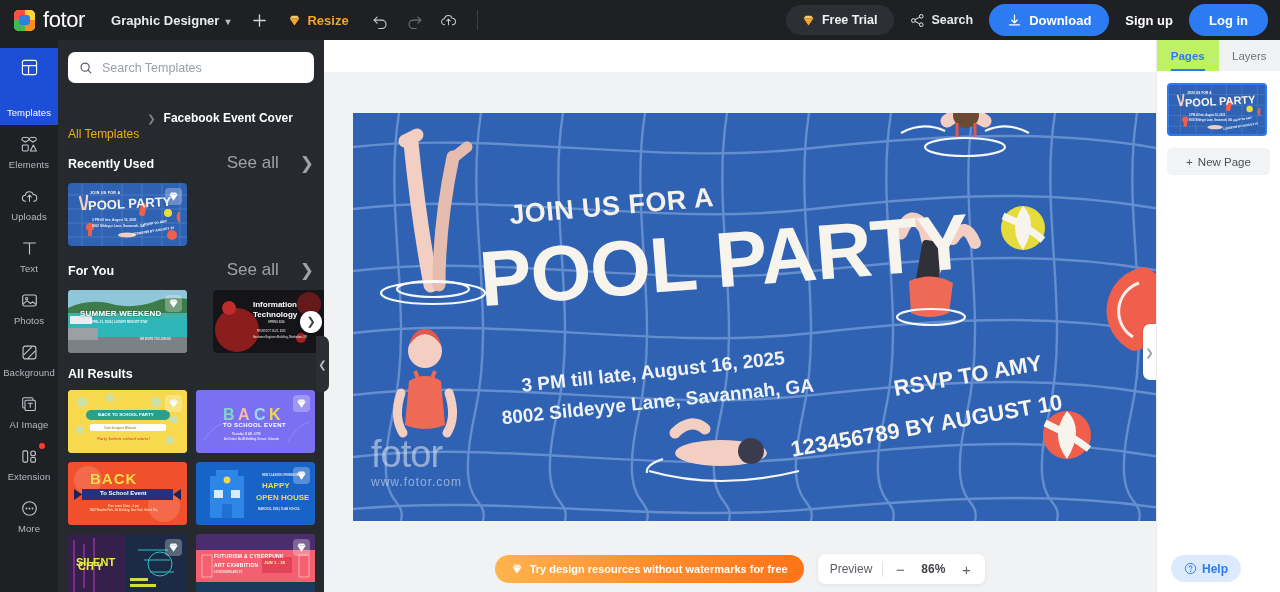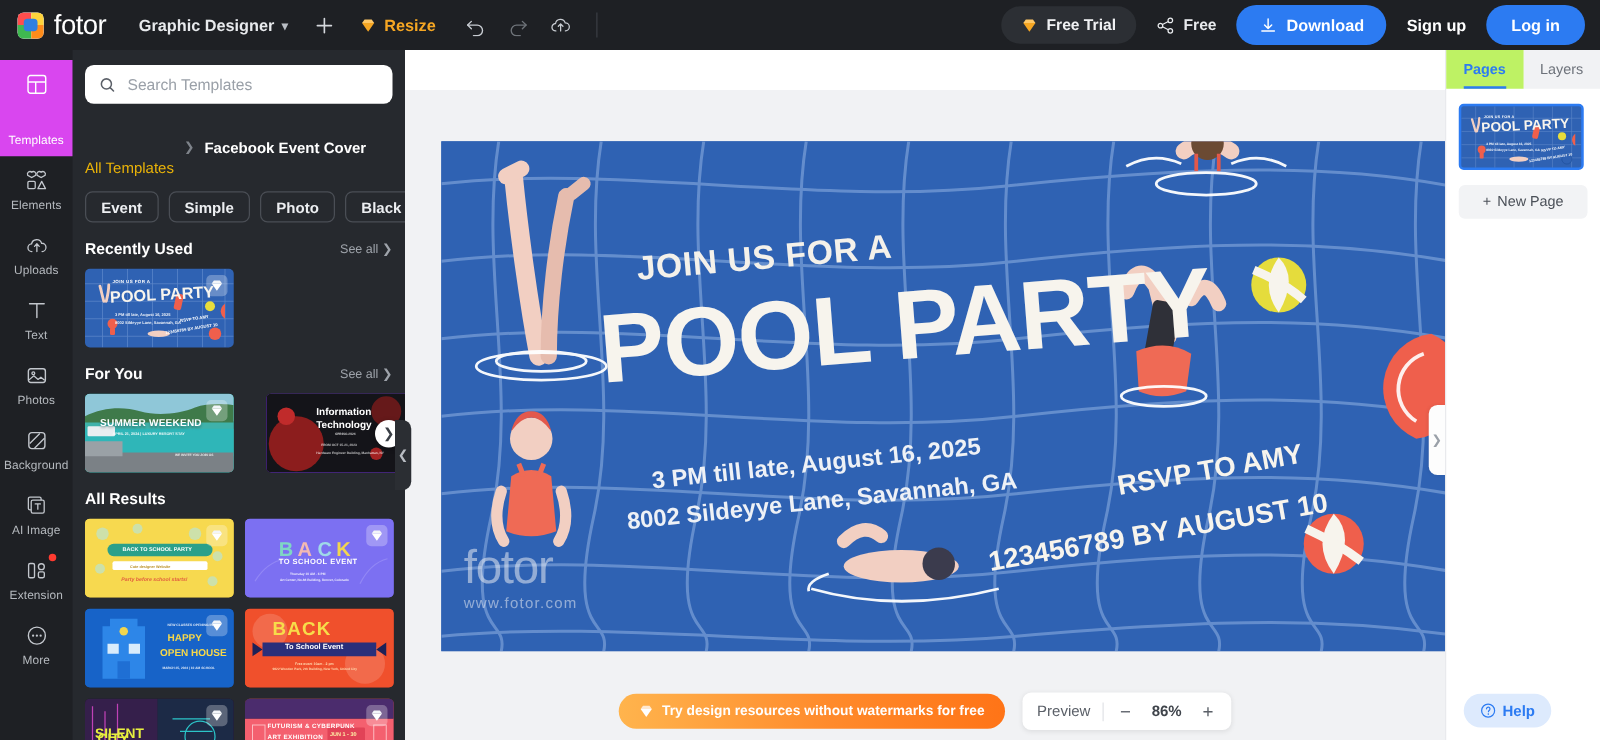--- a/index.html
+++ b/index.html
@@ -76,21 +76,21 @@
   
   .rail {
     width: 58px; flex: 0 0 58px; background:#1e2024;
     display:flex; flex-direction:column; align-items:center;
     padding-top: 8px; position: relative; z-index: 20;
   }
   .rail-item {
     width: 58px; padding: 9px 0 7px; display:flex; flex-direction:column;
     align-items:center; gap:5px; cursor:pointer; position: relative;
   }
-  .rail-item.active { background:#d946ef;gap:30px; }
+  .rail-item.active { background:#1d4ed8;gap:30px; }
   .rail-item .gl { color:#c3c7cd; line-height: 1; display:flex; align-items:center; justify-content:center; height:20px;}
   .rail-item.active .gl, .rail-item.active .lbl { color:#ffffff; }
   .rail-item .lbl { color:#b6babf; font-size:9.5px; letter-spacing:0.1px; }
   .rail-dot { position:absolute; top:6px; right:13px; width:6px; height:6px; border-radius:50%; background:#ff3b30; }
 
   
   .panel {
     width: 266px; flex: 0 0 266px; background:#26292e; position: relative;
     overflow: hidden; z-index: 15;
   }
@@ -111,21 +111,21 @@
   .crumbs .c2 { color:#fff; font-weight:700; }
 
   .chips { display:flex; gap:8px; margin-bottom: 14px; }
   .chip {
     border:1px solid #4a4e55; border-radius:6px; height:25px; padding: 0 12px;
     display:flex; align-items:center; color:#eceef1; font-size:12px; font-weight:700; cursor:pointer;
   }
 
   .sec-head { display:flex; align-items:center; justify-content:space-between; margin-bottom: 9px; }
   .sec-title { color:#fff; font-size:12.5px; font-weight:700; }
-  .see-all { color:#9ea3aa; font-size:10px; cursor:pointer; display:flex; align-items:center; gap:3px; }
+  .see-all { color:#9ea3aa; font-size:17px; cursor:pointer; display:flex; gap:21px; }
 
   .thumb-row { display:flex; gap:9px; margin-bottom: 14px; position: relative; }
   .thumb {
     width: 119px; height: 63px; border-radius:4px; overflow:hidden; position:relative;
     cursor:pointer; flex: 0 0 119px;
   }
   .fav {
     position:absolute; top:5px; right:5px; width:17px; height:17px; border-radius:4px;
     background:rgba(255,255,255,0.28); display:flex; align-items:center; justify-content:center;
   }
@@ -323,21 +323,21 @@
           </svg>
         <span>Free Trial</span>
       </div>
       <div class="share-btn">
         <svg width="15" height="15" viewBox="0 0 18 18" fill="none">
             <circle cx="13.5" cy="4" r="2.2" stroke="currentColor" stroke-width="1.2"></circle>
             <circle cx="13.5" cy="14" r="2.2" stroke="currentColor" stroke-width="1.2"></circle>
             <circle cx="4" cy="9" r="2.2" stroke="currentColor" stroke-width="1.2"></circle>
             <path d="M6 7.9l5.6-2.9M6 10.1l5.6 2.9" stroke="currentColor" stroke-width="1.2"></path>
           </svg>
-        <span>Free</span>
+        <span>Search</span>
       </div>
       <div class="download-btn">
         <svg width="15" height="15" viewBox="0 0 18 18" fill="none">
             <path d="M9 2.5v9M5.6 8.4L9 11.8l3.4-3.4" stroke="#fff" stroke-width="1.4" stroke-linecap="round" stroke-linejoin="round"></path>
             <path d="M3 14.2h12" stroke="#fff" stroke-width="1.4" stroke-linecap="round"></path>
           </svg>
         <span>Download</span>
       </div>
       <div class="signup-btn">Sign up</div>
       <div class="login-btn">Log in</div>
@@ -447,26 +447,20 @@
             </svg>
           <input value="" placeholder="Search Templates" style="">
         </div>
 
         <div class="crumbs">
           <span class="c1">All Templates</span>
           <span class="sep">❯</span>
           <span class="c2">Facebook Event Cover</span>
         </div>
 
-        <div class="chips">
-          <div class="chip">Event</div>
-          <div class="chip">Simple</div>
-          <div class="chip">Photo</div>
-          <div class="chip">Black</div>
-        </div>
 
         <div class="sec-head">
           <span class="sec-title">Recently Used</span>
           <span class="see-all">
             <span>See all</span>
             <span>❯</span>
           </span>
         </div>
         <div class="thumb-row">
           <div class="thumb" style="background:#2f62b3;">
@@ -590,56 +584,56 @@
             <span class="tt" style="left:36px; top:43px; font-size:2.6px; opacity:.85;">Thursday 10 AM - 6 PM</span>
             <span class="tt" style="left:28px; top:48px; font-size:2.6px; opacity:.85;">Art Center, No.88 Building, Denver, Colorado</span>
             <span class="fav">
               <svg viewBox="0 0 16 16">
                   <path d="M2 5.5h12L8 14z" fill="#fff"></path>
                   <path d="M2 5.5L4.5 2h7L14 5.5z" fill="#f3f5f8"></path>
                 </svg>
             </span>
           </div>
 
+          <div class="thumb" style="background:#ef4a2a;">
+            <svg class="tg" viewBox="0 0 119 63" preserveAspectRatio="none">
+              <rect width="119" height="63" fill="#f0502c"></rect>
+              <g fill="#f3miss" opacity=".15">
+                  <circle cx="20" cy="18" r="14" fill="#fff"></circle>
+                  <circle cx="96" cy="44" r="16" fill="#fff"></circle>
+                </g>
+              <path d="M14 27h91v11H14z" fill="#2b2f7a"></path>
+              <path d="M6 27l8 5.5-8 5.5zM113 27l-8 5.5 8 5.5z" fill="#1e2157"></path>
+            </svg>
+            <span class="tt" style="left:22px; top:8px; font-size:15px; font-weight:900; color:#f7dc4a; letter-spacing:1px;">BACK</span>
+            <span class="tt" style="left:32px; top:28px; font-size:6px; color:#fff;">To School Event</span>
+            <span class="tt" style="left:40px; top:42px; font-size:2.8px; color:#ffd9ae;">Free event 10am - 2 pm</span>
+            <span class="tt" style="left:22px; top:47px; font-size:2.6px; color:#ffd9ae;">9822 Wooden Park, 2th Building, New York, United City</span>
+          </div>
+
           <div class="thumb" style="background:#1761c4;">
             <svg class="tg" viewBox="0 0 119 63" preserveAspectRatio="none">
               <rect width="119" height="63" fill="#1763c8"></rect>
               <rect x="14" y="14" width="34" height="42" fill="#2d86e8"></rect>
               <rect x="20" y="8" width="22" height="8" fill="#2d86e8"></rect>
               <circle cx="31" cy="18" r="3.4" fill="#f2d64f"></circle>
               <rect x="18" y="28" width="9" height="8" fill="#d9ecfb"></rect>
               <rect x="35" y="28" width="9" height="8" fill="#d9ecfb"></rect>
               <rect x="26" y="42" width="10" height="14" fill="#1f6fd4"></rect>
             </svg>
             <span class="tt" style="left:66px; top:12px; font-size:2.7px; opacity:.85;">NEW CLASSES OPENING IN</span>
             <span class="tt" style="left:66px; top:19px; font-size:8px; color:#f7d84a;">HAPPY</span>
             <span class="tt" style="left:60px; top:31px; font-size:8px; color:#f7d84a;">OPEN HOUSE</span>
             <span class="tt" style="left:62px; top:46px; font-size:2.6px; opacity:.85;">MARCH 25, 2024 | 10 AM SCHOOL</span>
             <span class="fav">
               <svg viewBox="0 0 16 16">
                   <path d="M2 5.5h12L8 14z" fill="#fff"></path>
                   <path d="M2 5.5L4.5 2h7L14 5.5z" fill="#f3f5f8"></path>
                 </svg>
             </span>
-          </div>
-
-          <div class="thumb" style="background:#ef4a2a;">
-            <svg class="tg" viewBox="0 0 119 63" preserveAspectRatio="none">
-              <rect width="119" height="63" fill="#f0502c"></rect>
-              <g fill="#f3miss" opacity=".15">
-                  <circle cx="20" cy="18" r="14" fill="#fff"></circle>
-                  <circle cx="96" cy="44" r="16" fill="#fff"></circle>
-                </g>
-              <path d="M14 27h91v11H14z" fill="#2b2f7a"></path>
-              <path d="M6 27l8 5.5-8 5.5zM113 27l-8 5.5 8 5.5z" fill="#1e2157"></path>
-            </svg>
-            <span class="tt" style="left:22px; top:8px; font-size:15px; font-weight:900; color:#f7dc4a; letter-spacing:1px;">BACK</span>
-            <span class="tt" style="left:32px; top:28px; font-size:6px; color:#fff;">To School Event</span>
-            <span class="tt" style="left:40px; top:42px; font-size:2.8px; color:#ffd9ae;">Free event 10am - 2 pm</span>
-            <span class="tt" style="left:22px; top:47px; font-size:2.6px; color:#ffd9ae;">9822 Wooden Park, 2th Building, New York, United City</span>
           </div>
 
           <div class="thumb" style="background:#2a1c3d;">
             <svg class="tg" viewBox="0 0 119 63" preserveAspectRatio="none">
               <rect width="119" height="63" fill="#271a38"></rect>
               <rect x="0" y="0" width="58" height="63" fill="#3a2150" opacity=".8"></rect>
               <rect x="58" y="0" width="61" height="63" fill="#1c2a46"></rect>
               <g stroke="#e24bd1" stroke-width="1" fill="none" opacity=".8">
                   <path d="M6 6v52M16 10v44M26 4v56"></path>
                 </g>

